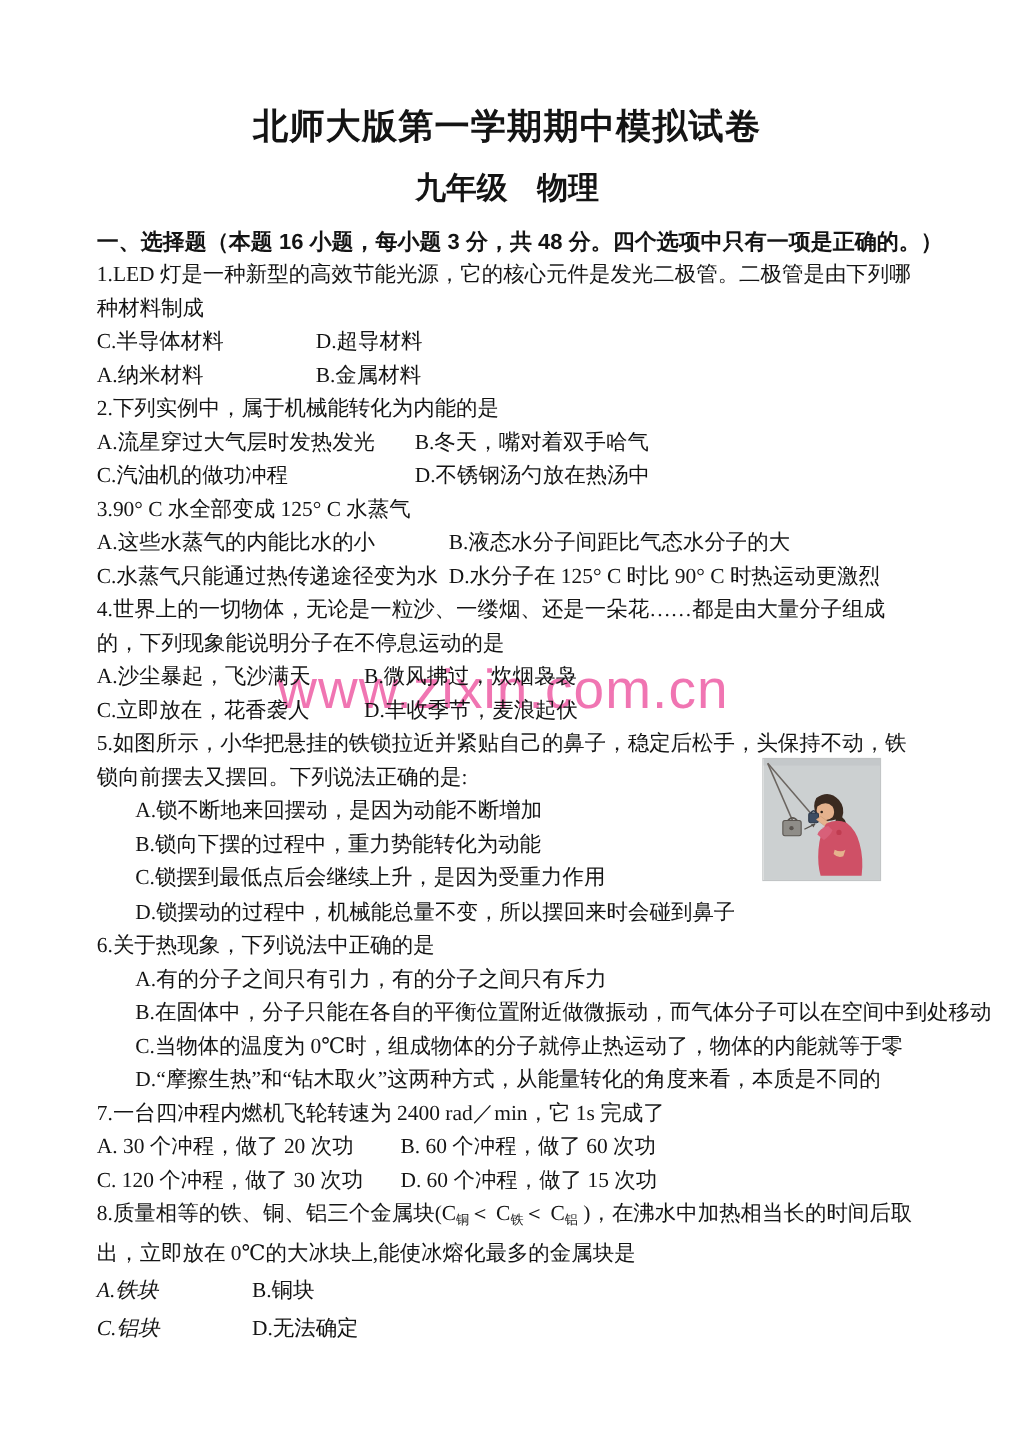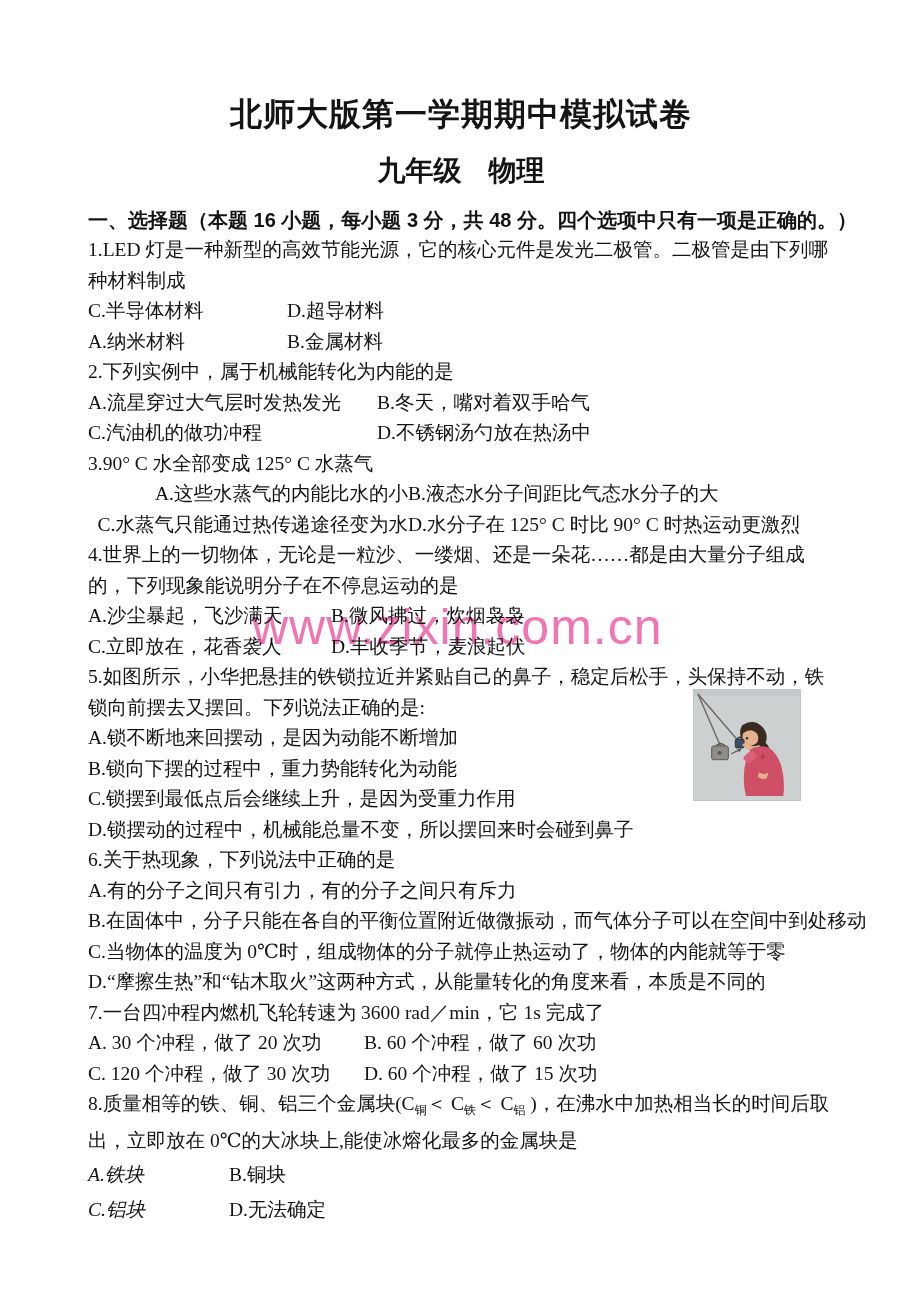--- a/index.html
+++ b/index.html
@@ -52,31 +52,31 @@
     font-family:"Liberation Sans","DejaVu Sans",sans-serif;
     font-weight:bold;
     font-size:20px;
     line-height:30px;
     white-space:nowrap;
   }
   .stem, .opt-line {
     font-size:19.5px;
     line-height:30.5px;
   }
-  .opt-line { white-space:nowrap; }
+  .opt-line { white-space:nowrap;margin-left:35px; }
   .pair-row {
     display:flex;
     font-size:19.5px;
     line-height:30.5px;
   }
   .pair-row .c1 { flex:0 0 auto; white-space:nowrap; }
   .pair-row .c2 { flex:0 0 auto; white-space:nowrap; }
   .q1 .c1 { width:199px; }
   .q2 .c1 { width:289px; }
-  .q3 .c1 { width:320px;text-align:right; }
+  .q3 .c1 { width:320px; }
   .q4 .c1 { width:243px; }
   .q7 .c1 { width:276px; }
   .q8 .c1 { width:141px;font-style:italic; }
   .q8 .pair-row { margin-top:4px; }
   .subsc {
     font-size:12px;
     vertical-align:-4px;
   }
   .figure5 {
     position:absolute;
@@ -161,21 +161,21 @@
 
     <div class="question q6">
       <p class="stem">6.关于热现象，下列说法中正确的是</p>
       <p class="opt-line">A.有的分子之间只有引力，有的分子之间只有斥力</p>
       <p class="opt-line">B.在固体中，分子只能在各自的平衡位置附近做微振动，而气体分子可以在空间中到处移动</p>
       <p class="opt-line">C.当物体的温度为 0℃时，组成物体的分子就停止热运动了，物体的内能就等于零</p>
       <p class="opt-line">D.“摩擦生热”和“钻木取火”这两种方式，从能量转化的角度来看，本质是不同的</p>
     </div>
 
     <div class="question q7">
-      <p class="stem">7.一台四冲程内燃机飞轮转速为 3600 rad／min，它 1s 完成了</p>
+      <p class="stem">7.一台四冲程内燃机飞轮转速为 2400 rad／min，它 1s 完成了</p>
       <div class="pair-row">
         <span class="c1">A. 30 个冲程，做了 20 次功</span>
         <span class="c2">B. 60 个冲程，做了 60 次功</span>
       </div>
       <div class="pair-row">
         <span class="c1">C. 120 个冲程，做了 30 次功</span>
         <span class="c2">D. 60 个冲程，做了 15 次功</span>
       </div>
     </div>
 

